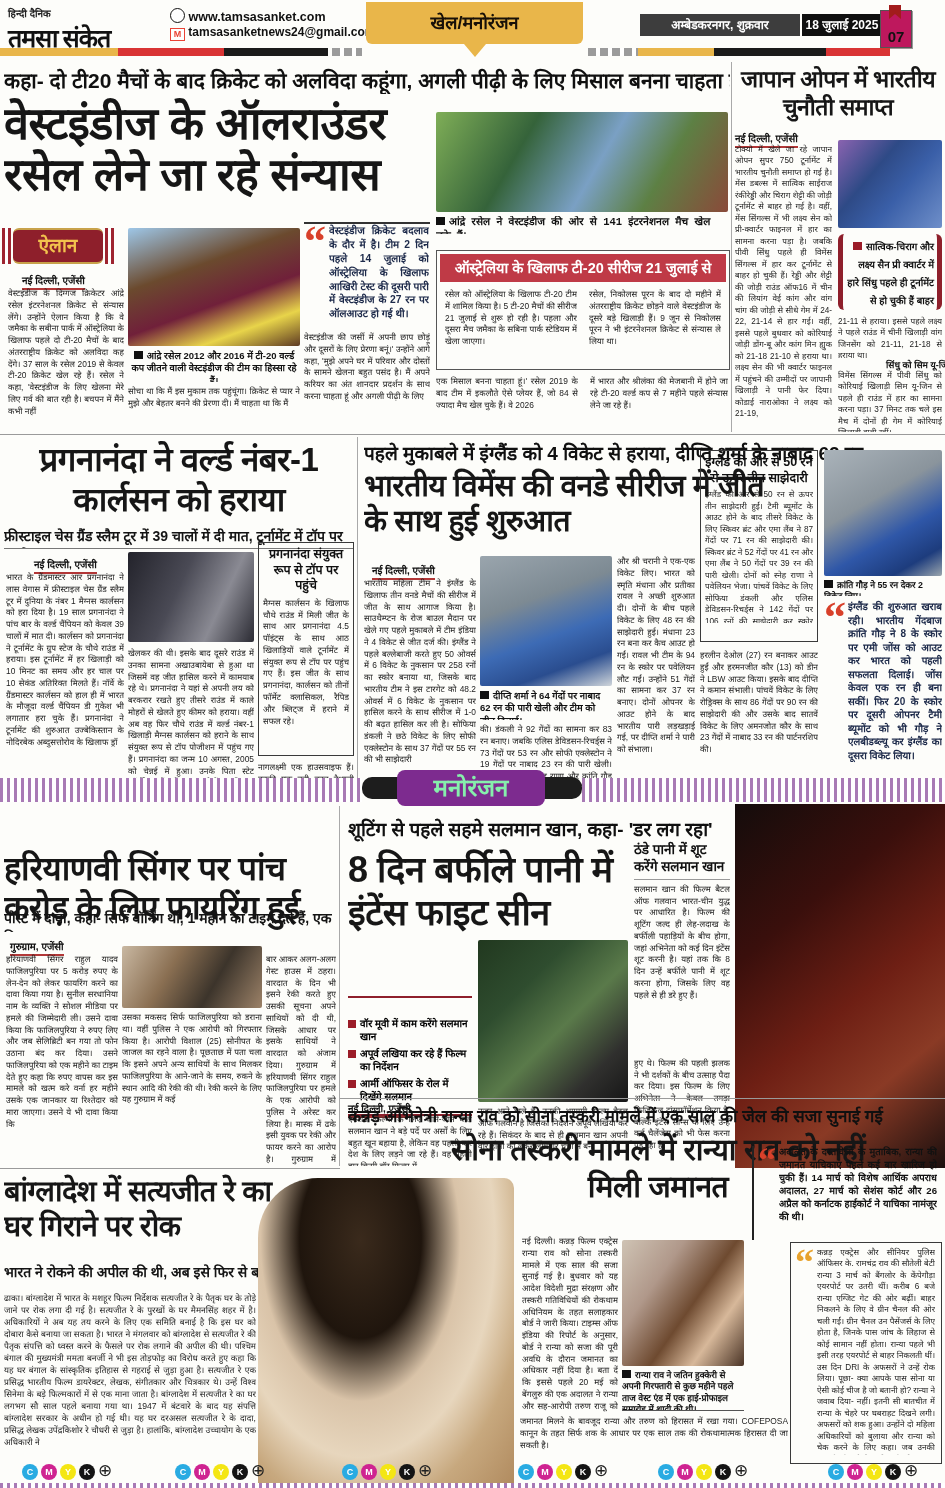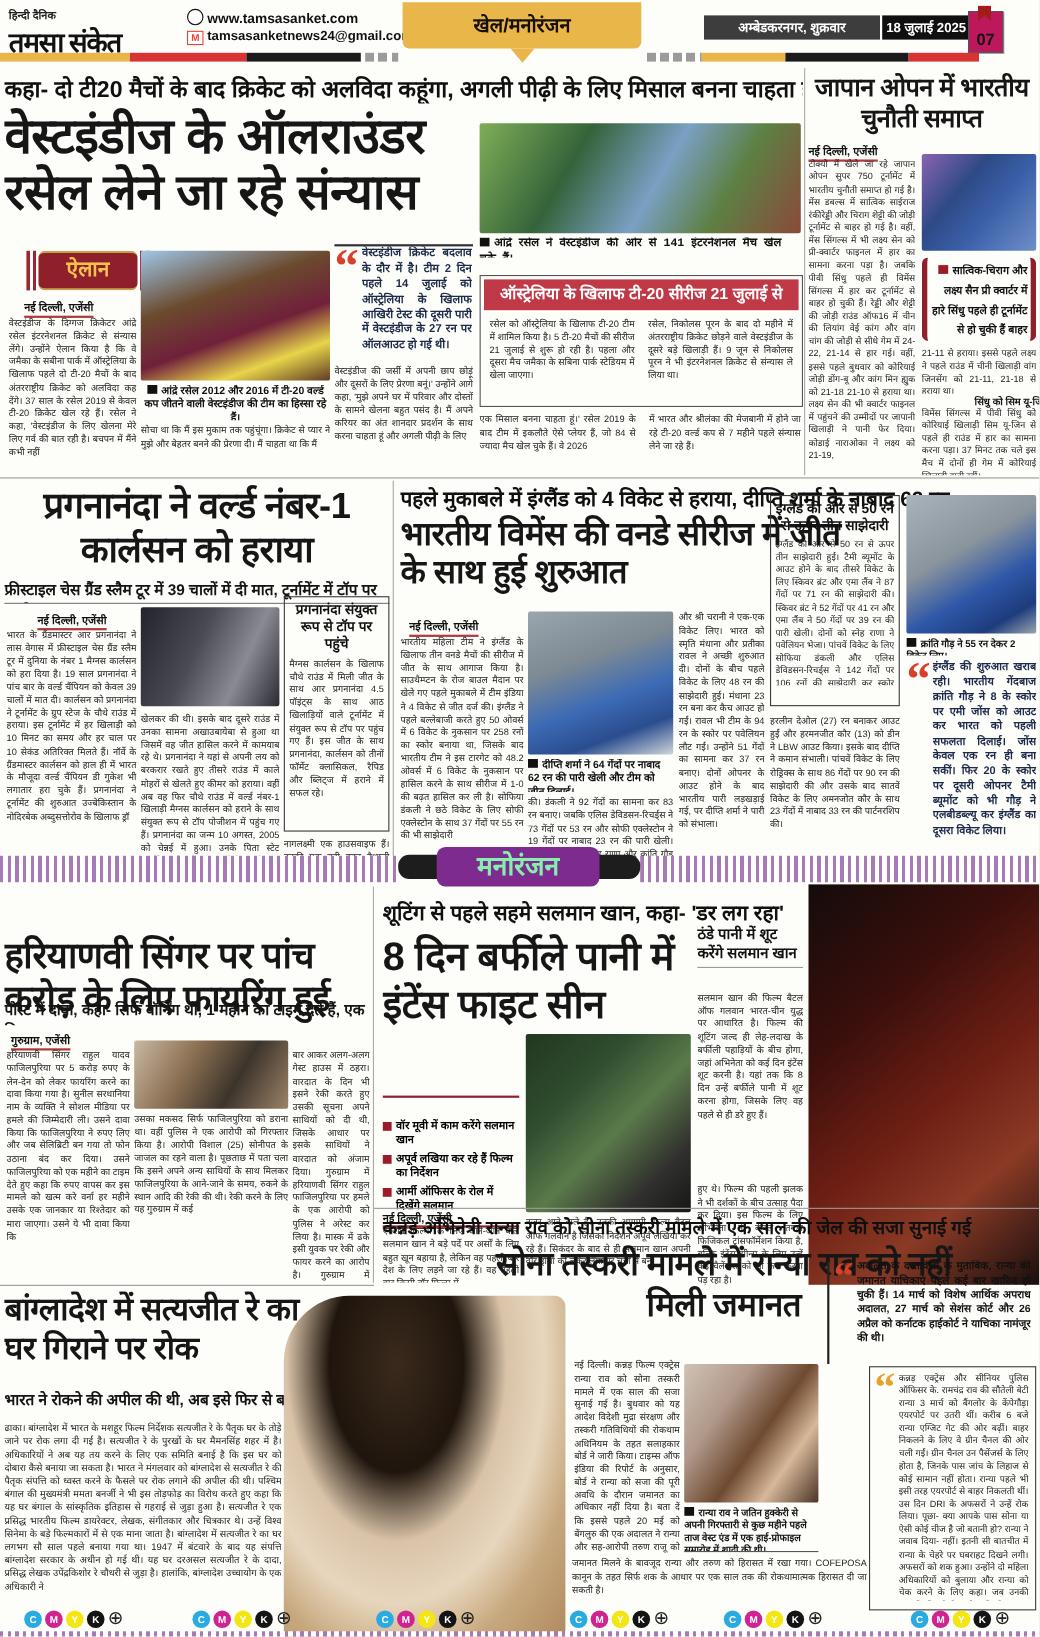--- a/index.html
+++ b/index.html
@@ -70,21 +70,21 @@
   <div class="abs" style="left:638px;top:48px;width:76px;height:8px;background:#e9b64a;"></div>
   <div class="abs" style="left:714px;top:48px;width:112px;height:8px;background:#1b1b1b;"></div>
   <div class="abs" style="left:826px;top:48px;width:64px;height:8px;background:#d93434;"></div>
 
   <div class="abs kick" style="left:4px;top:66px;width:726px;font-size:21px;">कहा- दो टी20 मैचों के बाद क्रिकेट को अलविदा कहूंगा, अगली पीढ़ी के लिए मिसाल बनना चाहता हूं</div>
   <div class="abs hl" style="left:4px;top:98px;width:432px;height:152px;font-size:45px;line-height:1.14;">वेस्टइंडीज के ऑलराउंडर रसेल लेने जा रहे संन्यास</div>
 
   <div class="photo" style="left:436px;top:112px;width:292px;height:100px;background:linear-gradient(120deg,#7fae57 0%,#35633a 30%,#7aa0c4 55%,#5d8044 75%,#8a4a3a 100%);"></div>
   <div class="abs cap" style="left:436px;top:216px;width:292px;height:18px;font-size:10.5px;font-family:Liberation Mono, monospace;"><span class="sqb"></span><span>आंद्रे रसेल ने वेस्टइंडीज की ओर से 141 इंटरनेशनल मैच खेल चुके हैं।</span></div>
 
-  <div class="abs" style="left:24px;top:228px;width:112px;height:36px;display:flex;font-family:Liberation Serif, serif;">
+  <div class="abs" style="left:2px;top:228px;width:112px;height:36px;display:flex;font-family:Liberation Serif, serif;">
     <div class="stripbar"></div>
     <div style="flex:1;background:#8e1f2b;border-radius:6px;margin:0 2px;text-align:center;border-top:2px solid #c8a24a;border-bottom:2px solid #c8a24a;">
       <span style="color:#f2c24d;font-weight:800;font-size:19px;line-height:32px;">ऐलान</span>
     </div>
     <div class="stripbar"></div>
   </div>
   <div class="abs" style="left:22px;top:270px;"><span class="dl">नई दिल्ली, एजेंसी</span></div>
   <div class="abs j" style="left:8px;top:288px;width:116px;height:144px;">वेस्टइंडीज के दिग्गज क्रिकेटर आंद्रे रसेल इंटरनेशनल क्रिकेट से संन्यास लेंगे। उन्होंने ऐलान किया है कि वे जमैका के सबीना पार्क में ऑस्ट्रेलिया के खिलाफ पहले दो टी-20 मैचों के बाद अंतरराष्ट्रीय क्रिकेट को अलविदा कह देंगे। 37 साल के रसेल 2019 से केवल टी-20 क्रिकेट खेल रहे हैं। रसेल ने कहा, 'वेस्टइंडीज के लिए खेलना मेरे लिए गर्व की बात रही है। बचपन में मैंने कभी नहीं</div>
 
   <div class="photo" style="left:128px;top:228px;width:172px;height:118px;background:linear-gradient(160deg,#9ec7e8 0%,#6b4a2e 35%,#70203a 60%,#e8d44a 80%,#5e3b23 100%);"></div>
@@ -193,21 +193,21 @@
       </div>
   </div>
   <div class="abs" style="left:348px;top:1098px;"><span class="dl">नई दिल्ली, एजेंसी</span></div>
   <div class="abs j" style="left:348px;top:1114px;width:124px;height:52px;">एक्शन फिल्मों के लिए जाने-जाने वाले सलमान खान ने बड़े पर्दे पर अर्सों के लिए बहुत खून बहाया है, लेकिन वह पहली बार देश के लिए लड़ने जा रहे हैं। वह पहली बार किसी वॉर फिल्म में</div>
 
   <div class="photo" style="left:478px;top:940px;width:150px;height:162px;background:linear-gradient(135deg,#21381f 0%,#2f4d2f 30%,#5a7a4a 55%,#30302e 80%,#161616 100%);"></div>
   <div class="abs j" style="left:478px;top:1106px;width:150px;height:60px;">नजर आने वाले हैं। उनकी आगामी फिल्म बैटल ऑफ गलवान है जिसका निर्देशन अपूर्व लखिया कर रहे हैं। सिकंदर के बाद से ही सलमान खान अपनी वॉर ड्रामा को लेकर लगातार चर्चा में बने</div>
 
   <div class="abs" style="left:634px;top:842px;width:96px;height:324px;">
     <div style="font-weight:800;font-size:13.5px;line-height:1.25;color:#111;border-bottom:1px solid #999;padding-bottom:3px;">ठंडे पानी में शूट करेंगे सलमान खान</div>
-    <div class="j" style="margin-top:22px;height:170px;">सलमान खान की फिल्म बैटल ऑफ गलवान भारत-चीन युद्ध पर आधारित है। फिल्म की शूटिंग जल्द ही लेह-लदाख के बर्फीली पहाड़ियों के बीच होगा, जहां अभिनेता को कई दिन इंटेंस शूट करनी है। यहां तक कि 8 दिन उन्हें बर्फीले पानी में शूट करना होगा, जिसके लिए वह पहले से ही डरे हुए हैं।</div>
+    <div class="j" style="margin-top:4px;height:170px;">सलमान खान की फिल्म बैटल ऑफ गलवान भारत-चीन युद्ध पर आधारित है। फिल्म की शूटिंग जल्द ही लेह-लदाख के बर्फीली पहाड़ियों के बीच होगा, जहां अभिनेता को कई दिन इंटेंस शूट करनी है। यहां तक कि 8 दिन उन्हें बर्फीले पानी में शूट करना होगा, जिसके लिए वह पहले से ही डरे हुए हैं।</div>
     <div class="j" style="margin-top:4px;height:130px;">हुए थे। फिल्म की पहली झलक ने भी दर्शकों के बीच उत्साह पैदा कर दिया। इस फिल्म के लिए अभिनेता ने केवल तगड़ा फिजिकल ट्रांसफॉर्मेशन किया है, बल्कि इंटेंस सीन्स के लिए उन्हें कई चैलेंजेस को भी फेस करना पड़ रहा है।</div>
   </div>
 
   <div class="hrule" style="left:0;top:1168px;width:340px;"></div>
   <div class="hrule" style="left:340px;top:1098px;width:605px;"></div>
 
   <div class="abs hl" style="left:4px;top:1174px;width:300px;height:86px;font-size:29px;line-height:1.2;">बांग्लादेश में सत्यजीत रे का घर गिराने पर रोक</div>
   <div class="abs sub" style="left:4px;top:1262px;width:300px;height:24px;font-size:14px;">भारत ने रोकने की अपील की थी, अब इसे फिर से बनाया जाएगा</div>
   <div class="abs j" style="left:4px;top:1292px;width:252px;height:188px;font-size:8.6px;">ढाका। बांग्लादेश में भारत के मशहूर फिल्म निर्देशक सत्यजीत रे के पैतृक घर के तोड़े जाने पर रोक लगा दी गई है। सत्यजीत रे के पुरखों के घर मैमनसिंह शहर में है। अधिकारियों ने अब यह तय करने के लिए एक समिति बनाई है कि इस घर को दोबारा कैसे बनाया जा सकता है। भारत ने मंगलवार को बांग्लादेश से सत्यजीत रे की पैतृक संपत्ति को ध्वस्त करने के फैसले पर रोक लगाने की अपील की थी। पश्चिम बंगाल की मुख्यमंत्री ममता बनर्जी ने भी इस तोड़फोड़ का विरोध करते हुए कहा कि यह घर बंगाल के सांस्कृतिक इतिहास से गहराई से जुड़ा हुआ है। सत्यजीत रे एक प्रसिद्ध भारतीय फिल्म डायरेक्टर, लेखक, संगीतकार और चित्रकार थे। उन्हें विश्व सिनेमा के बड़े फिल्मकारों में से एक माना जाता है। बांग्लादेश में सत्यजीत रे का घर लगभग सौ साल पहले बनाया गया था। 1947 में बंटवारे के बाद यह संपत्ति बांग्लादेश सरकार के अधीन हो गई थी। यह घर दरअसल सत्यजीत रे के दादा, प्रसिद्ध लेखक उपेंद्रकिशोर रे चौधरी से जुड़ा है। हालांकि, बांग्लादेश उच्चायोग के एक अधिकारी ने</div>
 

